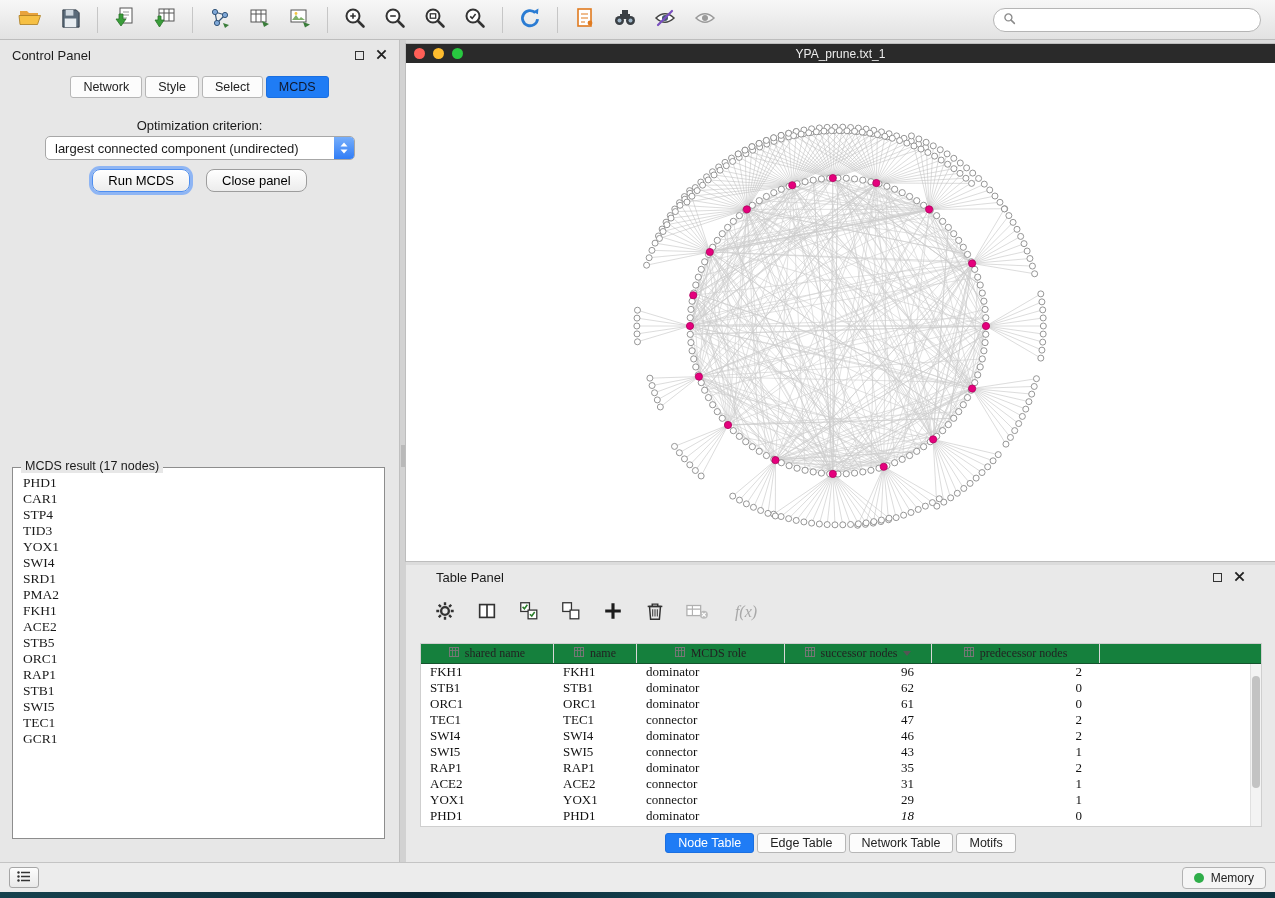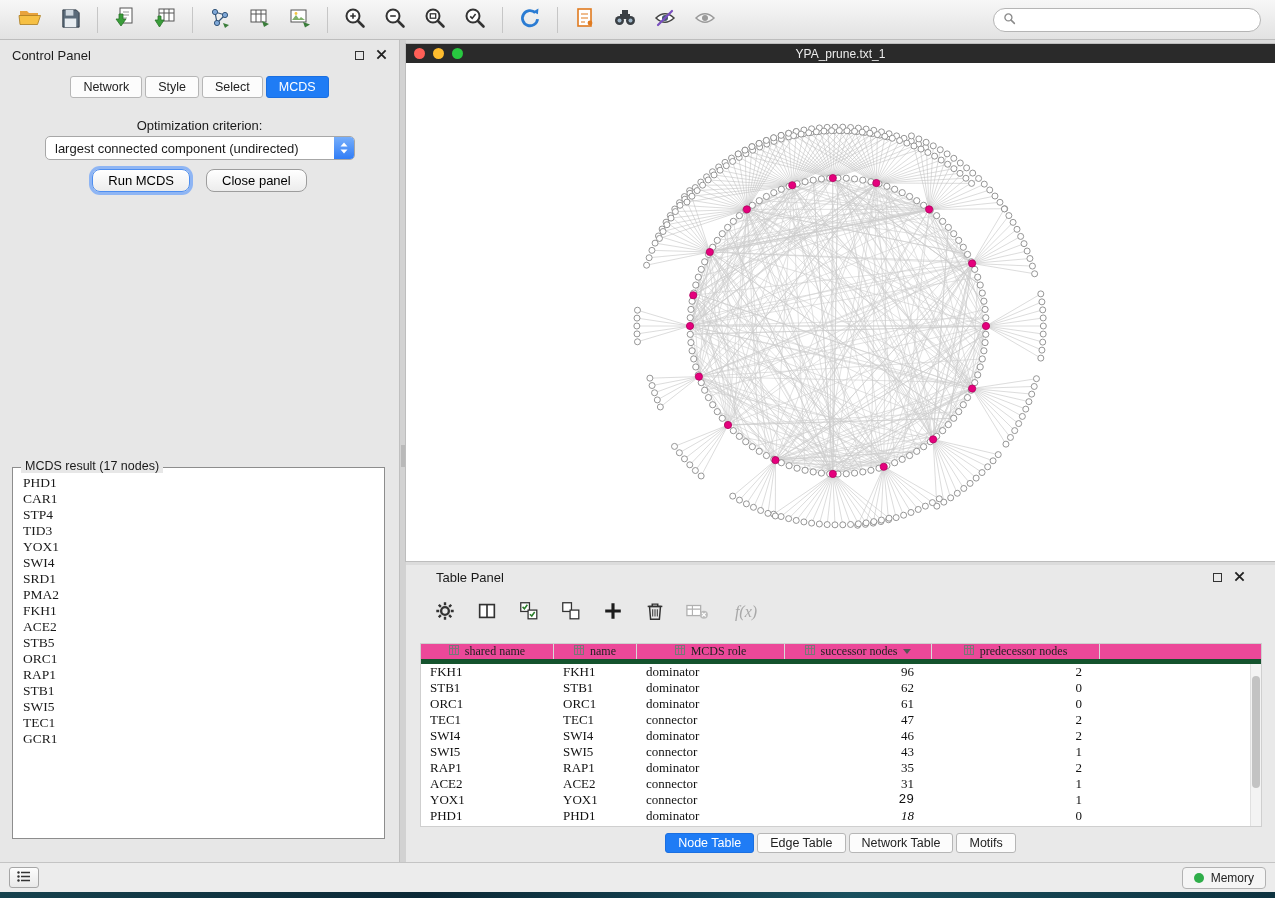--- a/index.html
+++ b/index.html
@@ -20,21 +20,21 @@
 
   
   .control-panel{position:absolute;left:0;top:40px;width:400px;height:822px;background:#e7e7e7;
     border-right:1px solid #c0c0c0}
   .cp-header{height:30px;display:flex;align-items:center;padding:0 12px;font-size:13px;color:#1c1c1c}
   .winbtns{margin-left:auto;display:flex;gap:12px;align-items:center}
   .float-ic{width:9px;height:9px;border:1.5px solid #333;display:inline-block}
   .cp-tabs{display:flex;justify-content:center;gap:3px;margin-top:6px}
   .cp-tab{font-size:12.5px;padding:3px 12px;border:1px solid #b6b6b6;background:#fcfcfc;
     border-radius:3px;color:#222;cursor:default}
-  .cp-tab.active{background:#1f7cf5;border-color:#1b6fe0;color:#ffffff}
+  .cp-tab.active{background:#1f7cf5;border-color:#1b6fe0;color:#0f172a}
   .opt-label{text-align:center;margin-top:20px;font-size:13px}
   .dropdown{position:absolute;left:45px;top:96px;width:310px;height:24px;background:#fff;
     border:1px solid #a7a7a7;border-radius:5px;display:flex;align-items:center;font-size:13px;
     padding-left:9px;overflow:hidden}
   .dd-value{flex:1;white-space:nowrap}
   .dd-stepper{width:20px;height:24px;background:linear-gradient(#79b0fb,#2e7bf6);
     display:flex;align-items:center;justify-content:center}
   .btn-row{position:absolute;top:129px;left:0;width:100%;display:flex;justify-content:center;gap:16px}
   .btn{font-size:13px;padding:3px 15px;border:1px solid #9d9d9d;border-radius:8px;
     background:linear-gradient(#ffffff,#ececec);cursor:default}
@@ -59,21 +59,21 @@
   
   .table-panel{position:absolute;left:406px;top:565px;width:869px;height:297px;background:#e9e9e9}
   .tp-header{height:24px;display:flex;align-items:center;padding:0 30px;font-size:13px}
   .tp-toolbar{position:absolute;top:24px;left:0;right:0;height:46px;display:flex;align-items:center;
     gap:8px;padding:0 22px}
   .ttbtn{width:34px;height:32px;border:none;background:transparent;display:flex;align-items:center;
     justify-content:center}
   .fx{font-family:"Liberation Serif","DejaVu Serif",serif;font-style:italic;font-size:16px;color:#a8a8a8}
   .table-area{position:absolute;left:14px;top:78px;right:13px;height:184px;background:#fff;
     border:1px solid #cfcfcf}
-  .table-header-row{display:flex;height:20px;background:#ec4899;border-bottom:5px solid #14532d;
+  .table-header-row{display:flex;height:20px;background:#15803d;border-bottom:1px solid #14532d;
     font-family:"Liberation Serif","DejaVu Serif",serif;font-size:12px;color:#222}
   .th{display:flex;align-items:center;justify-content:center;gap:6px;border-right:1px solid #d8d8d8;
     height:100%;overflow:hidden}
   .th.filler{flex:1;border-right:none}
   .table-body{position:absolute;left:0;top:20px;right:0;bottom:0;overflow:hidden}
   .trow{display:flex;height:16px;line-height:16px;font-family:"Liberation Serif","DejaVu Serif",serif;
     font-size:13px;color:#111}
   .td{padding-left:9px;overflow:hidden;white-space:nowrap}
   .td.num{text-align:right;padding-left:0;padding-right:18px}
   .chev{width:0;height:0;border-left:4px solid transparent;border-right:4px solid transparent;
@@ -1402,21 +1402,21 @@
             <div class="td" style="width: 133px;">ACE2</div>
             <div class="td" style="width: 83px;">ACE2</div>
             <div class="td" style="width: 148px;">connector</div>
             <div class="td num" style="width: 147px;">31</div>
             <div class="td num" style="width: 168px;">1</div>
           </div>
           <div class="trow">
             <div class="td" style="width: 133px;">YOX1</div>
             <div class="td" style="width: 83px;">YOX1</div>
             <div class="td" style="width: 148px;">connector</div>
-            <div class="td num" style="width: 147px; font-family: Liberation Mono, monospace;">29</div>
+            <div class="td num" style="width: 147px;">29</div>
             <div class="td num" style="width: 168px;">1</div>
           </div>
           <div class="trow">
             <div class="td" style="width: 133px;">PHD1</div>
             <div class="td" style="width: 83px;">PHD1</div>
             <div class="td" style="width: 148px;">dominator</div>
             <div class="td num" style="width: 147px; font-style: italic;">18</div>
             <div class="td num" style="width: 168px;">0</div>
           </div>
         </div>

